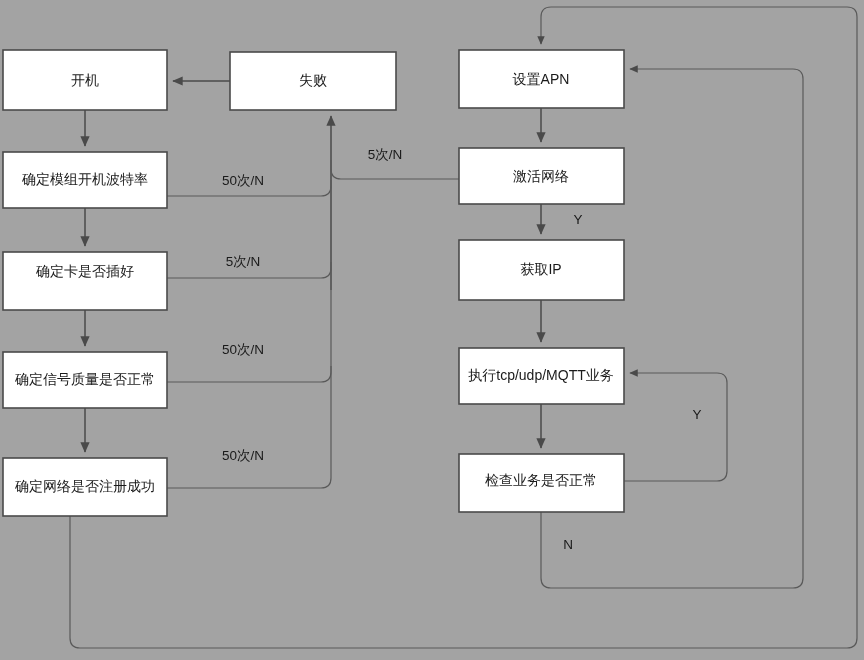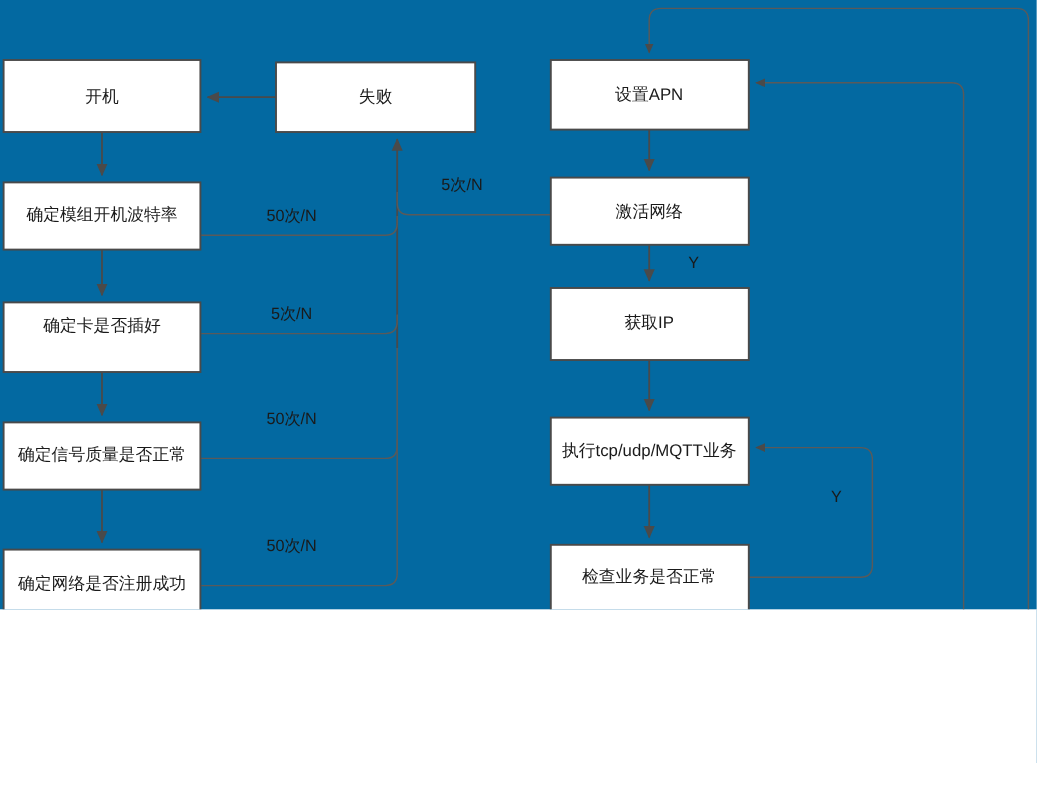--- a/index.html
+++ b/index.html
@@ -7,22 +7,22 @@
     margin: 0;
     padding: 0;
     background: #ffffff;
   }
   body {
     font-family: "Liberation Sans", "DejaVu Sans", sans-serif;
   }
   #canvas {
     position: relative;
     width: 864px;
-    height: 508px;
-    background: #0369a1;
+    height: 660px;
+    background: #a3a3a3;
     overflow: hidden;
   }
   #canvas svg {
     position: absolute;
     top: 0;
     left: 0;
     width: 864px;
     height: 660px;
   }
   .node-rect {

